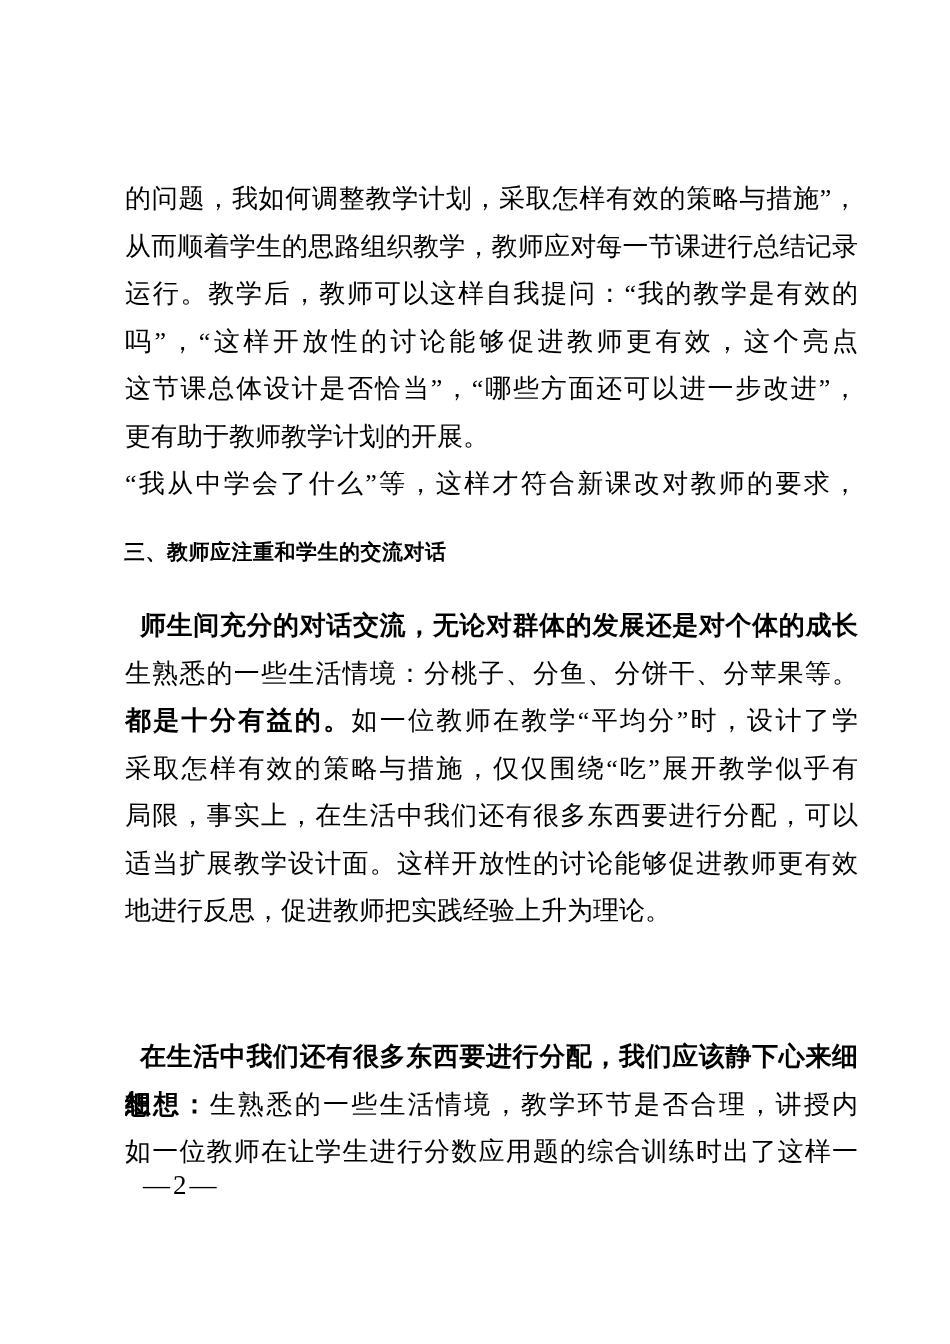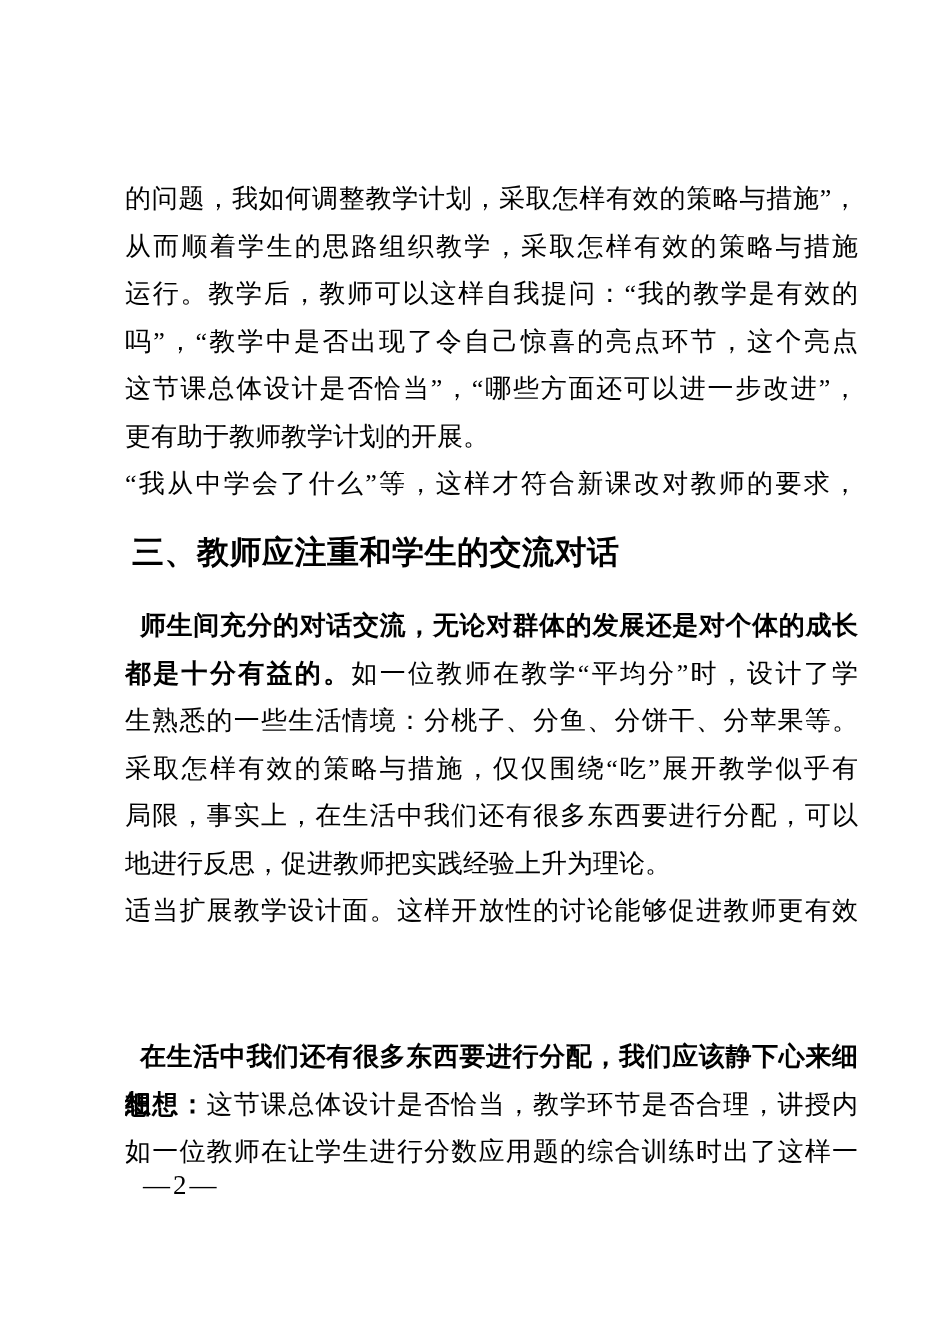--- a/index.html
+++ b/index.html
@@ -41,25 +41,25 @@
   .bold-run {
     font-family: "Liberation Sans", "DejaVu Sans", sans-serif;
     font-weight: 700;
   }
   .regular-run {
     font-family: "Liberation Serif", "DejaVu Serif", serif;
     font-weight: 400;
   }
   .heading {
     position: absolute;
-    left: 132px;
+    left: 124px;
     width: 720px;
     font-family: "Liberation Sans", "DejaVu Sans", sans-serif;
     font-weight: 700;
-    font-size: 32px;
+    font-size: 21px;
     line-height: 34px;
     color: #000000;
     letter-spacing: 0.5px;
   }
   .page-number {
     position: absolute;
     left: 143px;
     top: 1170px;
     font-family: "Liberation Serif", "DejaVu Serif", serif;
     font-size: 27px;
@@ -68,50 +68,50 @@
     color: #000000;
   }
 </style>
 </head>
 <body>
 
 <div class="page">
 
   <section class="block" style="top:175px">
     <div class="line">的问题，我如何调整教学计划，采取怎样有效的策略与措施”，</div>
-    <div class="line">从而顺着学生的思路组织教学，采取怎样有效的策略与措施</div>
+    <div class="line">从而顺着学生的思路组织教学，教师应对每一节课进行总结记录</div>
     <div class="line">运行。教学后，教师可以这样自我提问：“我的教学是有效的</div>
-    <div class="line">吗”，“教学中是否出现了令自己惊喜的亮点环节，这个亮点</div>
+    <div class="line">吗”，“这样开放性的讨论能够促进教师更有效，这个亮点</div>
     <div class="line">这节课总体设计是否恰当”，“哪些方面还可以进一步改进”，</div>
     <div class="line endline">更有助于教师教学计划的开展。</div>
     <div class="line">“我从中学会了什么”等，这样才符合新课改对教师的要求，</div>
   </section>
 
   <h2 class="heading" style="top:535px">三、教师应注重和学生的交流对话</h2>
 
   <section class="block" style="top:602px">
     <div class="line indent">
       <span class="bold-run">师生间充分的对话交流，无论对群体的发展还是对个体的成长</span>
     </div>
+    <div class="line">生熟悉的一些生活情境：分桃子、分鱼、分饼干、分苹果等。</div>
     <div class="line">
       <span class="bold-run">都是十分有益的。</span><span class="regular-run">如一位教师在教学“平均分”时，设计了学</span>
     </div>
-    <div class="line">生熟悉的一些生活情境：分桃子、分鱼、分饼干、分苹果等。</div>
     <div class="line">采取怎样有效的策略与措施，仅仅围绕“吃”展开教学似乎有</div>
     <div class="line">局限，事实上，在生活中我们还有很多东西要进行分配，可以</div>
+    <div class="line">适当扩展教学设计面。这样开放性的讨论能够促进教师更有效</div>
     <div class="line endline">地进行反思，促进教师把实践经验上升为理论。</div>
-    <div class="line">适当扩展教学设计面。这样开放性的讨论能够促进教师更有效</div>
   </section>
 
 
   <section class="block" style="top:1033px">
     <div class="line indent">
       <span class="bold-run">在生活中我们还有很多东西要进行分配，我们应该静下心来细细</span>
     </div>
     <div class="line">
-      <span class="bold-run">想想：</span><span class="regular-run">这节课总体设计是否恰当，教学环节是否合理，讲授内</span>
+      <span class="bold-run">想想：</span><span class="regular-run">生熟悉的一些生活情境，教学环节是否合理，讲授内</span>
     </div>
     <div class="line">如一位教师在让学生进行分数应用题的综合训练时出了这样一</div>
   </section>
 
   <div class="page-number">—2—</div>
 
 </div>
 
 </body></html>

